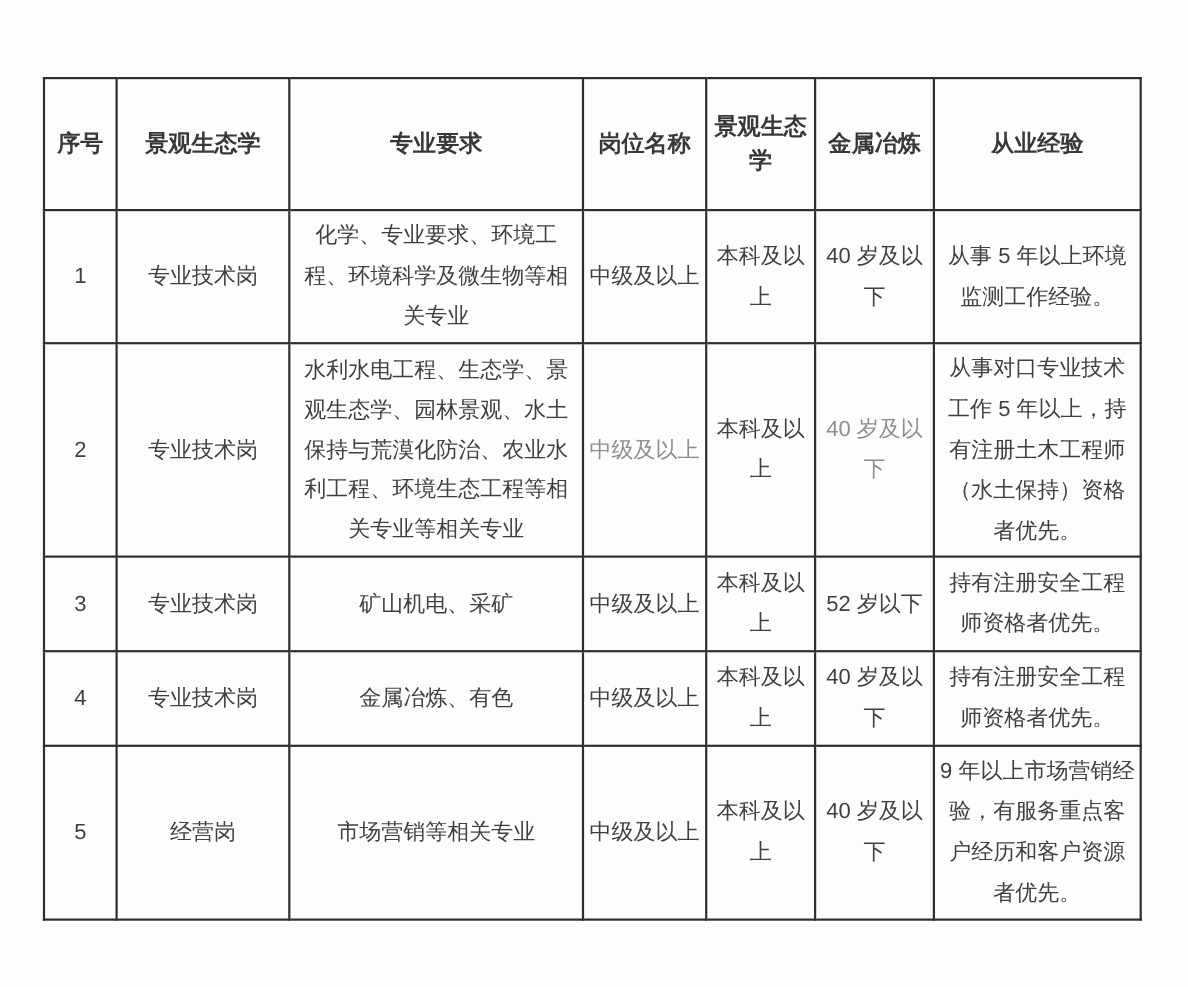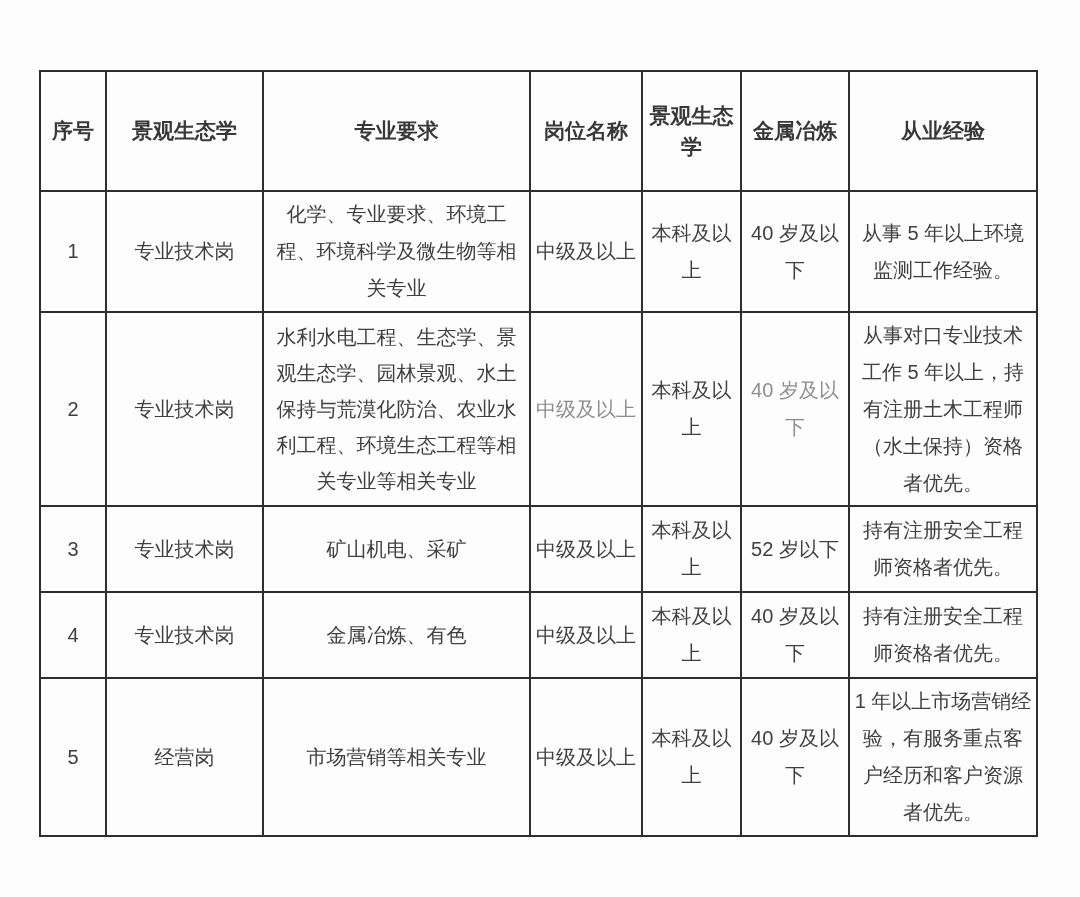--- a/index.html
+++ b/index.html
@@ -122,17 +122,17 @@
         <td class="cell-age">40 岁及以下</td>
         <td class="cell-exp">持有注册安全工程师资格者优先。</td>
       </tr>
       <tr class="r-4">
         <td class="cell-no">5</td>
         <td class="cell-post">经营岗</td>
         <td class="cell-major">市场营销等相关专业</td>
         <td class="cell-title">中级及以上</td>
         <td class="cell-edu">本科及以上</td>
         <td class="cell-age">40 岁及以下</td>
-        <td class="cell-exp">1 年以上市场营销经验，有服务重点客户经历和客户资源者优先。</td>
+        <td class="cell-exp">9 年以上市场营销经验，有服务重点客户经历和客户资源者优先。</td>
       </tr>
     </tbody>
   </table>
 </div>
 
 </body></html>

